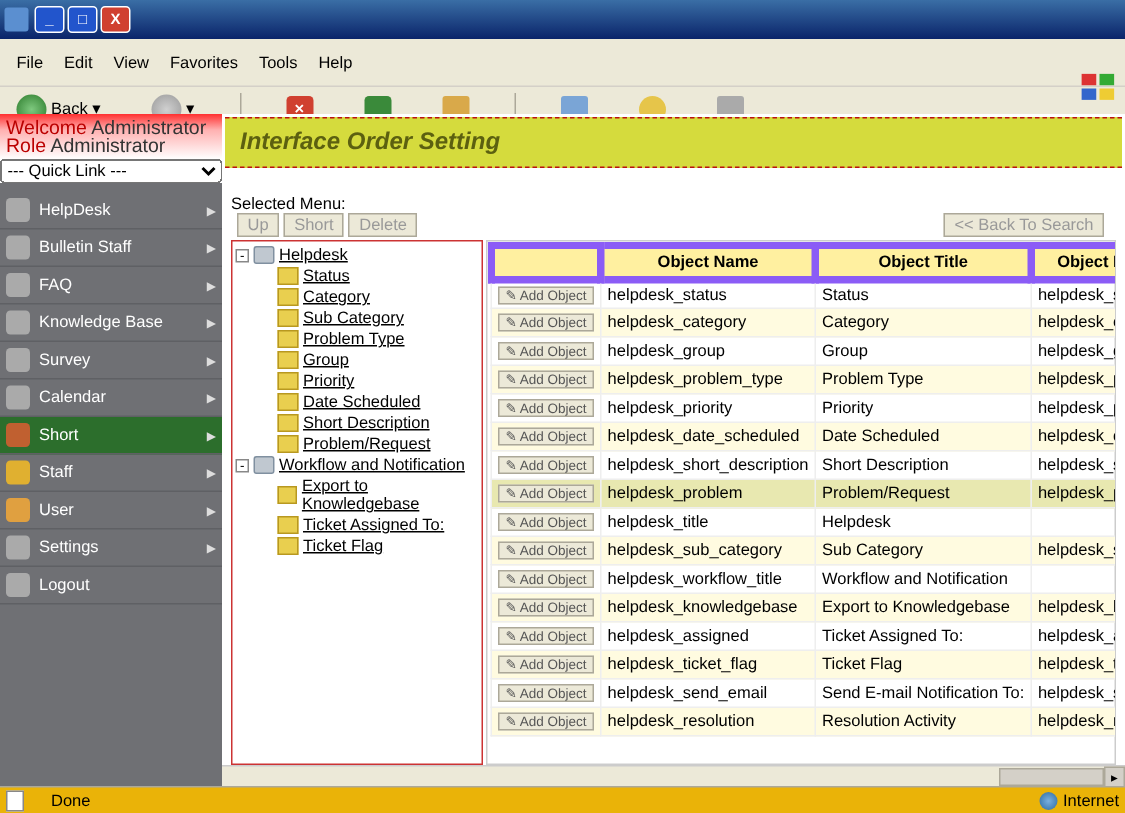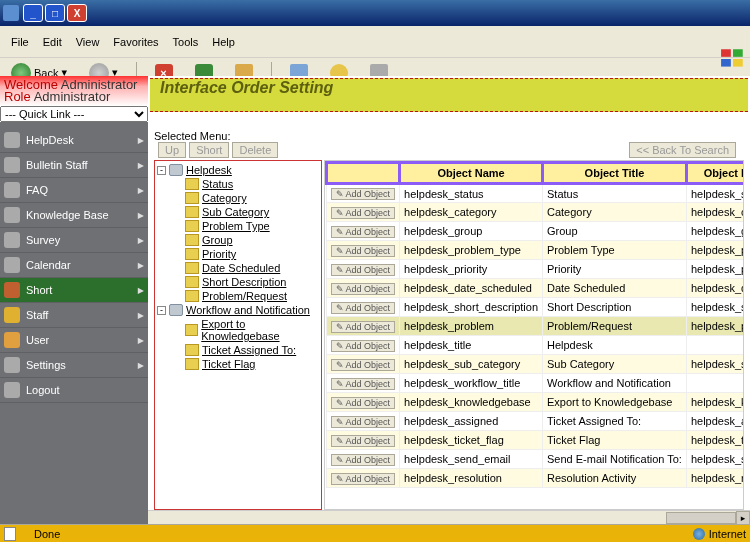--- a/index.html
+++ b/index.html
@@ -12,21 +12,21 @@
 .win-btns { display: flex; gap: 2px; }
 .win-btn { width: 20px; height: 18px; border: 1px solid #fff; border-radius: 3px; display: flex; align-items: center; justify-content: center; font-size: 10px; font-weight: bold; }
 .win-min, .win-max { background: #2255cc; color: #fff; }
 .win-close { background: #d04030; color: #fff; }
 
 
 .menubar { height: 32px; background: #ece9d8; display: flex; align-items: center; padding: 0 4px; border-bottom: 1px solid #d4d0c8; }
 .menubar span { padding: 2px 7px; cursor: default; }
 
 
-.toolbar { height: 30px; background: #ece9d8; display: flex; align-items: center; padding: 0 4px; border-bottom: 1px solid #aca899; gap: 8px; }
+.toolbar { height: 30px; background: #ece9d8; display: flex; align-items: center; padding: 0 4px; border-bottom: 1px solid #aca899; gap: 20px; }
 .tbtn { display: inline-flex; align-items: center; padding: 2px 6px; border: 1px solid transparent; border-radius: 3px; gap: 3px; }
 .nav-icn { width: 20px; height: 20px; border-radius: 50%; display: inline-block; }
 .nav-back { background: radial-gradient(#7fc97f, #2a7a2a); }
 .nav-fwd { background: radial-gradient(#d0d0d0, #999); }
 .tsep { width: 1px; height: 22px; background: #aca899; margin: 0 3px; }
 .ticn { width: 18px; height: 18px; display: inline-block; }
 .refresh-icn { background: #3a8a3a; border-radius: 3px; position: relative; }
 .stop-icn { background: #d04030; border-radius: 3px; color: #fff; text-align: center; line-height: 18px; font-weight: bold; }
 .home-icn { background: #d9a94a; border-radius: 2px; }
 .search-icn { background: #7aa5d6; border-radius: 2px; }
@@ -49,40 +49,40 @@
 .side-item { display: flex; align-items: center; color: #fff; padding: 4px 4px; gap: 6px; cursor: pointer; border-bottom: 1px solid #5f6064; }
 .side-item.active { background: #2c6e2c; color: #fff; }
 .side-item .arr { margin-left: auto; font-size: 8px; color: #ddd; }
 .side-icn { width: 16px; height: 16px; background: #aaa; border-radius: 3px; }
 .side-icn.report { background: #c06030; }
 .side-icn.staff { background: #e0b030; }
 .side-icn.user { background: #e0a040; }
 
 
 .main { flex: 1; display: flex; flex-direction: column; overflow: hidden; background: #fff; }
-.page-header { background: #d5db3d; height: 34px; display: flex; align-items: flex-start; padding: 0 10px; border-bottom: 1px dashed #b11; border-top: 1px dashed #b11; margin: 2px; }
+.page-header { background: #d5db3d; height: 34px; display: flex; align-items: center; padding: 0 10px; border-bottom: 1px dashed #b11; border-top: 1px dashed #b11; margin: 2px; }
 .page-header h1 { color: #5c6010; font-size: 16px; font-style: italic; font-weight: bold; }
 .sel-row { padding: 16px 6px 0 6px; display: flex; align-items: flex-end; }
 .sel-row .lbl { font-size: 11px; }
 .sel-row .btns { margin-left: 4px; }
 .sel-row button { font-size: 11px; padding: 1px 6px; background: #ece9d8; border: 1px solid #aca899; color: #999; }
 .back-search { margin-left: auto; margin-right: 8px; font-size: 11px; padding: 2px 10px; background: #ece9d8; border: 1px solid #aca899; color: #333; }
 
 .panes { flex: 1; display: flex; margin: 2px 6px 0 6px; overflow: hidden; }
 .tree-pane { width: 168px; border: 1px solid #c33; overflow: auto; padding: 2px; }
 .tree-root, .tree-child, .tree-child2 { display: flex; align-items: center; gap: 3px; padding: 1px 0; }
 .tree-child2 { margin-left: 28px; }
 .tree-toggle { width: 9px; height: 9px; border: 1px solid #888; font-size: 9px; line-height: 7px; text-align: center; cursor: pointer; }
 .tree-icn { width: 14px; height: 12px; background: #e9cf4f; border: 1px solid #b89820; }
 .tree-icn.root { background: #c0c8d0; border-color: #8090a0; border-radius: 2px; }
 .tree-lbl { text-decoration: underline; color: #000; }
 
 .grid-pane { flex: 1; overflow: auto; border: 1px solid #ccc; margin-left: 2px; }
 table.grid { border-collapse: collapse; width: 100%; }
-.grid th { background: #fff0a0; font-weight: bold; text-align: center; padding: 3px 4px; border: 3px solid #8b5cf6; }
+.grid th { background: #fff0a0; font-weight: bold; text-align: center; padding: 3px 4px; border: 5px solid #8b5cf6; }
 .grid td { padding: 0 4px; border: 1px solid #eee; height: 19px; white-space: nowrap; }
 .grid tr.odd td { background: #fffbe0; }
 .grid tr.sel td { background: #e8e8b0; }
 .addbtn { font-size: 9px; padding: 0 4px; background: #ece9d8; border: 1px solid #aca899; color: #555; display: inline-flex; align-items: center; gap: 2px; }
 .addbtn::before { content: "✎"; font-size: 9px; }
 
 
 .hscroll { height: 14px; background: #ece9d8; border-top: 1px solid #ccc; position: relative; }
 .hscroll .thumb { position: absolute; right: 14px; top: 1px; width: 70px; height: 12px; background: #d4d0c8; border: 1px solid #aca899; }
 .hscroll .arr-r { position: absolute; right: 0; top: 0; width: 14px; height: 14px; background: #d4d0c8; border: 1px solid #aca899; text-align: center; font-size: 9px; line-height: 12px; }

